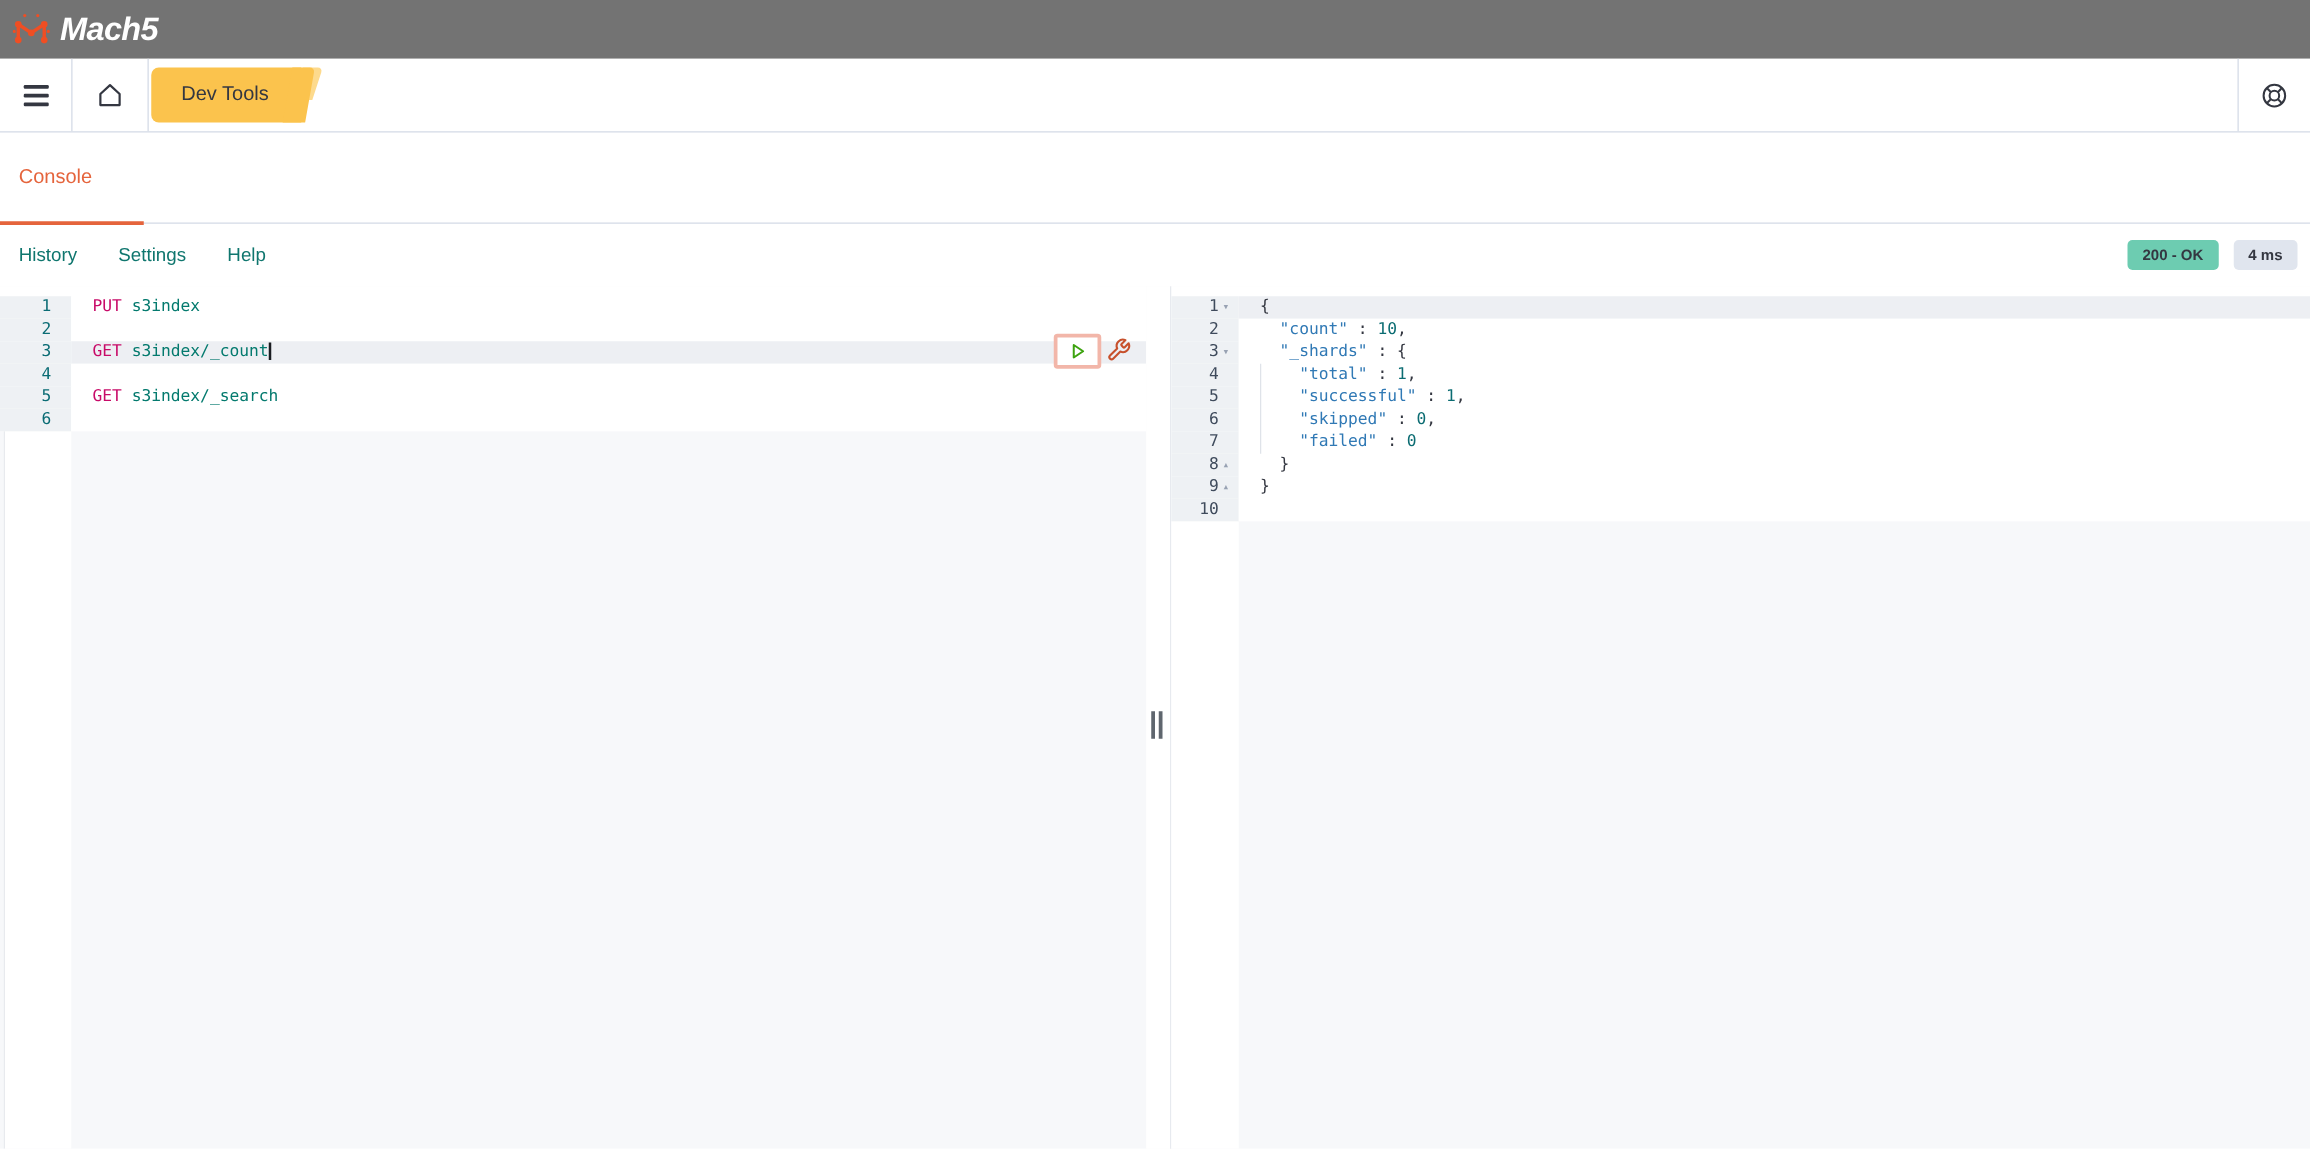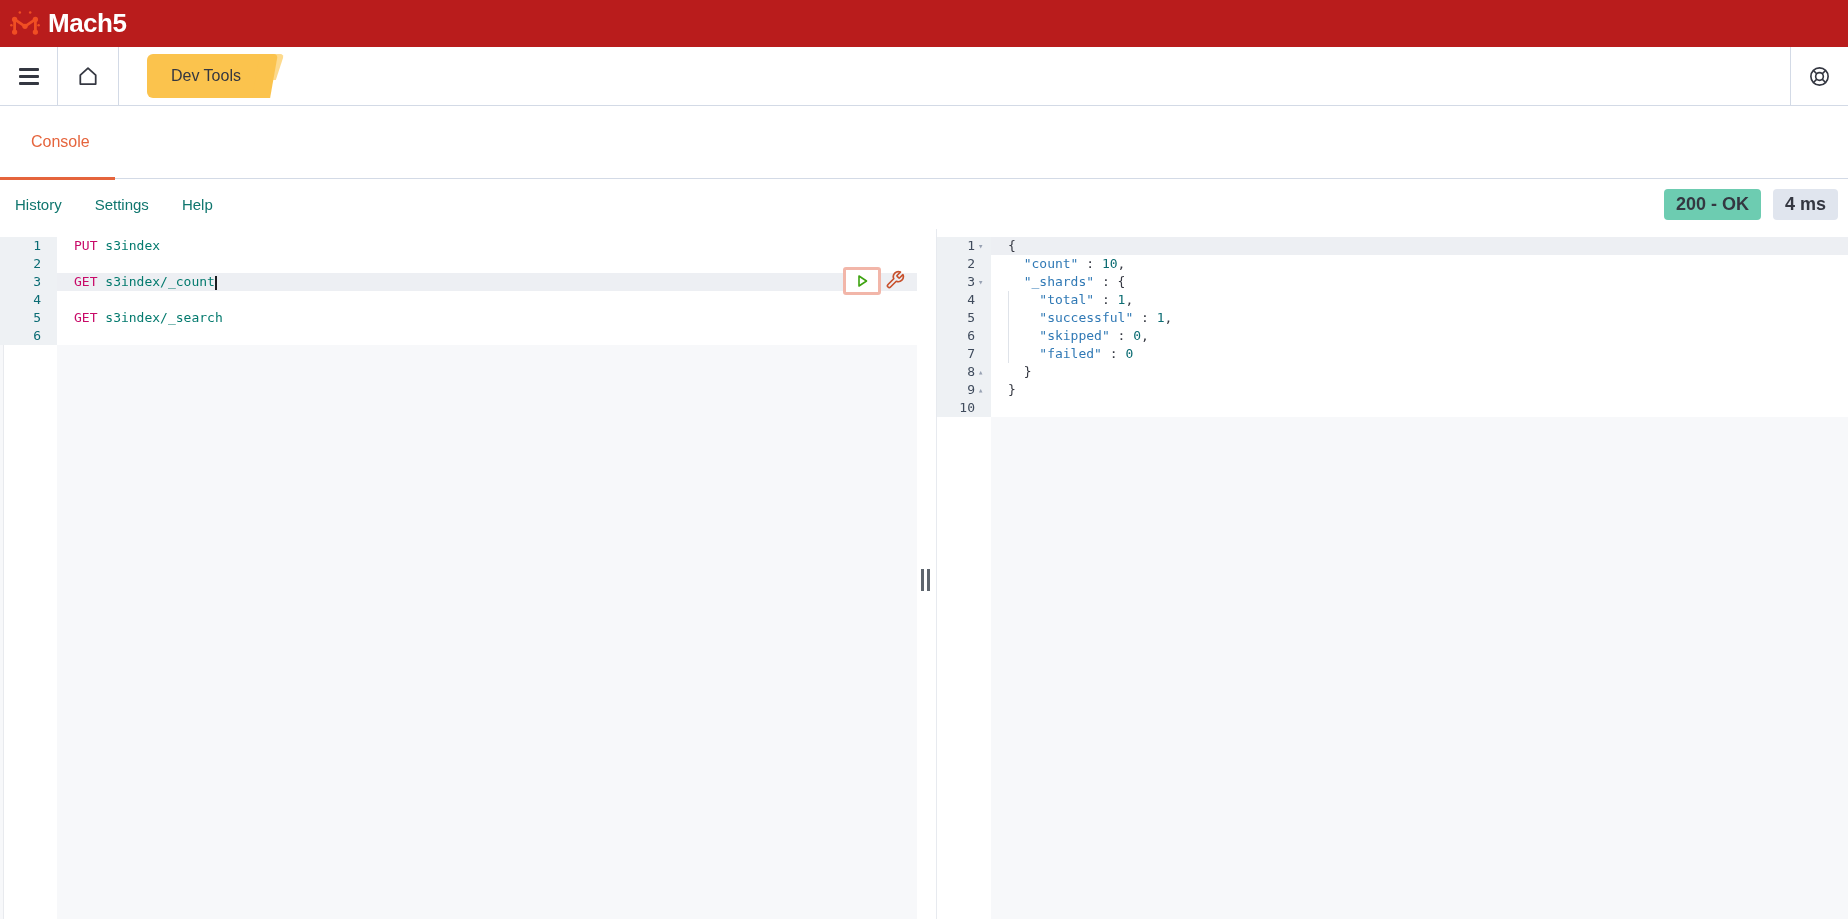--- a/index.html
+++ b/index.html
@@ -1,48 +1,48 @@
 <!DOCTYPE html>
 <html><head>
 <meta charset="utf-8">
 <title>Mach5</title>
 <style>
   * { margin:0; padding:0; box-sizing:border-box; }
   html,body { width:1848px; height:920px; background:#fff; font-family:"Liberation Sans", sans-serif; overflow:hidden; }
 
   
-  .topbar { height:47px; background:#b91c1c; display:flex; align-items:center; padding-left:10px; }
+  .topbar { height:47px; background:#737373; display:flex; align-items:center; padding-left:10px;font-style:italic; }
   .brand { display:flex; align-items:center; gap:8px; }
   .brand-name { color:#fff; font-size:26px; font-weight:bold; letter-spacing:-0.5px; }
 
   
   .toolbar { height:59px; background:#fff; border-bottom:1px solid #d3dae6; display:flex; align-items:center; }
   .tb-btn { width:57px; height:100%; display:flex; align-items:center; justify-content:center; cursor:pointer; }
   .tb-divider { width:1px; height:100%; background:#d3dae6; }
-  .devtools-tab { position:relative; margin-left:28px; height:44px; display:flex; align-items:center; padding:0 26px 0 24px;
+  .devtools-tab { position:relative; margin-left:2px; height:44px; display:flex; align-items:center; padding:0 26px 0 24px;
                   background:#fbc34d; border-radius:6px 0 0 6px; font-size:16px; color:#343741; cursor:pointer; }
   .devtools-tab::after { content:""; position:absolute; right:-7px; top:0; bottom:0; width:18px; background:#fbc34d;
                   transform:skewX(-10deg); border-radius:0 4px 0 0; }
   .devtools-tab::before { content:""; position:absolute; right:-13px; top:0; width:16px; height:60%; background:#fdda8d;
                   transform:skewX(-18deg); border-radius:0 4px 0 0; }
   .devtools-label { position:relative; z-index:1; }
   .toolbar .spacer { flex:1; }
   .hamburger { display:flex; flex-direction:column; gap:4px; }
   .hamburger span { width:20px; height:3px; background:#343741; border-radius:1px; }
 
   
-  .tabrow { height:73px; border-bottom:1px solid #d3dae6; position:relative; display:flex; align-items:center;padding-left:16px; }
+  .tabrow { height:73px; border-bottom:1px solid #d3dae6; position:relative; display:flex; align-items:center; }
   .console-tab { color:#e5643c; font-size:16px; padding-left:15px; cursor:pointer; }
   .console-underline { position:absolute; left:0; bottom:-2px; width:115px; height:3px; background:#e5643c; }
 
   
   .menurow { height:50px; display:flex; align-items:center; padding:0 10px 0 15px; }
   .menu-item { font-size:15px; color:#0f766e; margin-right:33px; cursor:pointer; }
   .menurow .spacer { flex:1; }
-  .badge { font-size:18px; font-weight:bold; color:#343741; border-radius:4px; padding:5px 12px; margin-left:12px; }
+  .badge { font-size:12px; font-weight:bold; color:#343741; border-radius:4px; padding:5px 12px; margin-left:12px; }
   .badge.ok { background:#6dccb1; }
   .badge.ms { background:#e0e5ee; }
 
   
   .workspace { height:690px; display:flex; background:#f7f8fa; }
   .panel { position:relative; background:#fff; overflow:hidden; }
   .panel.left { width:917px; }
   .resizer { width:19px; background:#fff; position:relative; cursor:col-resize; }
   .rs-handle { position:absolute; top:340px; left:4px; display:flex; gap:3px; }
   .rs-handle span { width:3px; height:22px; background:#5f666e; }

